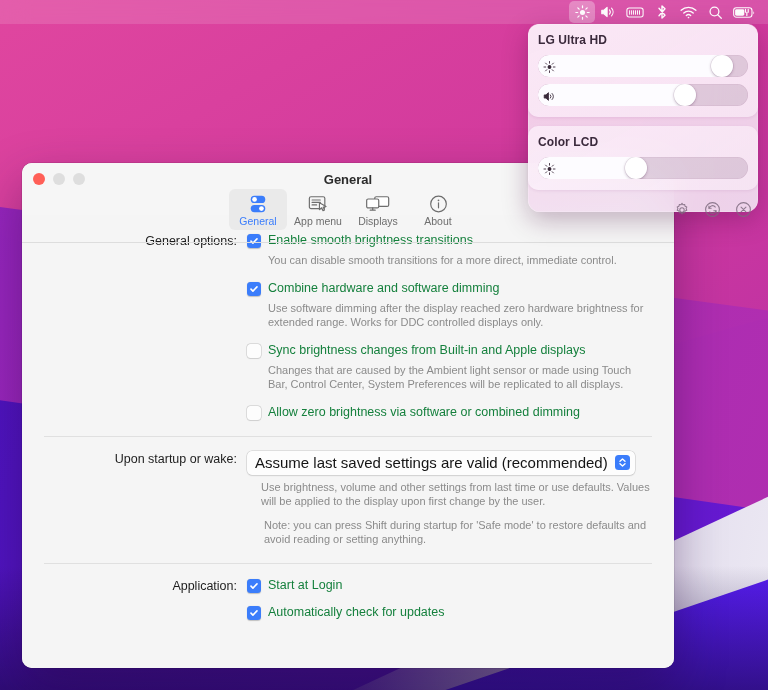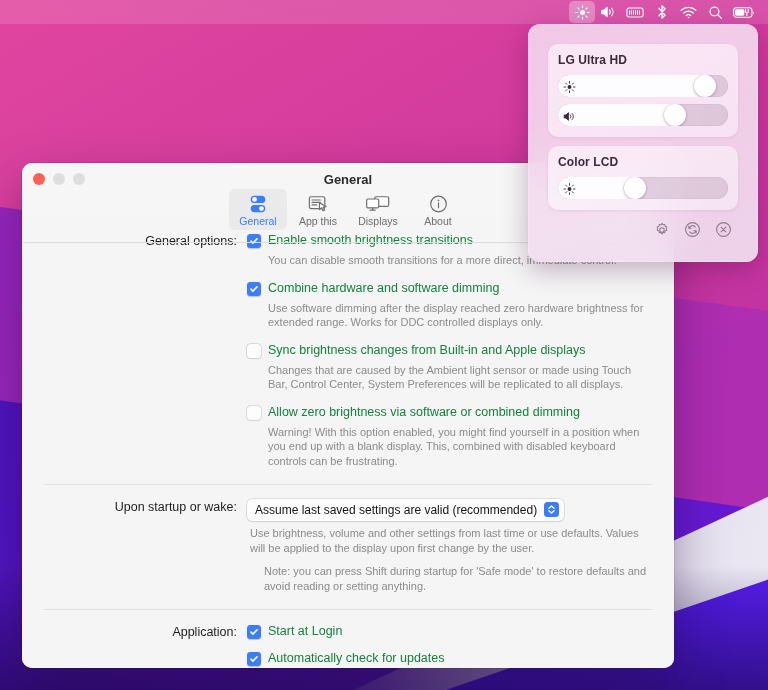--- a/index.html
+++ b/index.html
@@ -68,27 +68,27 @@
     display: flex; align-items: center; justify-content: center;
     padding: 0 5px; border-radius: 5px;
     color: #fff;
   }
   .mb-item.active { background: rgba(255,255,255,.30); }
   .mb-item svg { display:block; }
 
   
   #popup {
     position: absolute; top: 24px; left: 528px;
-    width: 230px; height: 238px;
+    width: 230px; height: 188px;
     border-radius: 12px;
     background: linear-gradient(160deg, rgba(244,212,236,.93) 0%, rgba(243,218,238,.92) 45%, rgba(240,224,240,.92) 100%);
     backdrop-filter: blur(22px);
     box-shadow: 0 8px 26px rgba(70,10,60,.30), 0 0 0 .5px rgba(255,255,255,.35) inset;
     z-index: 60;
-    padding: 20px;
+    padding: 0;
     display: flex; flex-direction: column; gap: 9px;
   }
   .dcard {
     border-radius: 10px;
     background: linear-gradient(150deg, rgba(255,250,255,.62) 0%, rgba(255,248,254,.48) 100%);
     box-shadow: 0 1px 3px rgba(120,40,110,.10);
     padding: 9px 10px 11px 10px;
   }
   .dcard-title {
     font-size: 12px; font-weight: 600; color: #3b2a3c;
@@ -189,21 +189,21 @@
     font-size: 11px; color: #8b8b8b; line-height: 14.5px;
     margin: 5px 0 0 21px; max-width: 430px;
   }
   .gap { height: 13px; }
   .hr { height: 1px; background: #e0e0e0; margin: 16px 0 14px 0; }
 
   .popup-btn {
     display: inline-flex; align-items: center; gap: 7px;
     background: #fdfdfd; border-radius: 5px;
     box-shadow: 0 0 0 .5px #c8c8c8, 0 1px 1.5px rgba(0,0,0,.10);
-    font-size: 12px; color: #141414;
+    font-size: 15px; color: #141414;
     padding: 3px 5px 4px 8px;
   }
   .popup-chevrons {
     width: 15px; height: 15px; border-radius: 3.5px;
     background: #3b7dfb; color: #fff;
     display: flex; align-items: center; justify-content: center;
   }
 </style>
 </head>
 <body>
@@ -356,21 +356,21 @@
         </div>
 
         <div class="tb-item">
           <span class="tb-icon">
             <svg width="22" height="20" viewBox="0 0 24 22" fill="none" stroke="#6e6e6e" stroke-width="1.3">
               <rect x="2.5" y="3" width="17" height="13" rx="1.8"></rect>
               <path d="M5.5 6.6h9M5.5 9.3h9M5.5 12h5" stroke-linecap="round"></path>
               <path d="M13.6 9.6l7.2 4.1-3.1.7 1.5 3.1-1.7.8-1.5-3.1-2.4 2z" fill="#fff" stroke-linejoin="round"></path>
             </svg>
           </span>
-          <span class="tb-label">App this</span>
+          <span class="tb-label">App menu</span>
         </div>
 
 
         <div class="tb-item">
           <span class="tb-icon">
             <svg width="26" height="20" viewBox="0 0 28 20" fill="none" stroke="#6e6e6e" stroke-width="1.3" stroke-linejoin="round">
               <rect x="10.5" y="2.2" width="15" height="10.4" rx="1.6" fill="#fff"></rect>
               <rect x="1.8" y="4.6" width="13" height="9.6" rx="1.6" fill="#fff"></rect>
               <path d="M8.3 14.2v2.3M5.6 16.6h5.4" stroke-linecap="round"></path>
             </svg>
@@ -428,39 +428,38 @@
             <span class="cblabel">Sync brightness changes from Built-in and Apple displays</span>
           </div>
           <div class="help">Changes that are caused by the Ambient light sensor or made using Touch Bar, Control Center, System Preferences will be replicated to all displays.</div>
 
           <div class="gap"></div>
 
           <div class="checkline">
             <span class="cb off"></span>
             <span class="cblabel">Allow zero brightness via software or combined dimming</span>
           </div>
-          <div class="help" style="max-width:438px">Warning! With this option enabled, you might find yourself in a position when you end up with a blank display. This, combined with disabled keyboard controls can be frustrating.</div>
 
         </div>
       </div>
 
       <div class="hr"></div>
 
       <div class="row">
         <div class="rowlabel">Upon startup or wake:</div>
         <div class="rowbody">
           <div class="popup-btn">
             <span>Assume last saved settings are valid (recommended)</span>
             <span class="popup-chevrons">
               <svg width="9" height="11" viewBox="0 0 10 12" fill="none" stroke="#fff" stroke-width="1.5" stroke-linecap="round" stroke-linejoin="round">
                 <path d="M2.2 4.6 5 2l2.8 2.6M2.2 7.4 5 10l2.8-2.6"></path>
               </svg>
             </span>
           </div>
-          <div class="help" style="margin-left:3px;max-width:428px">Use brightness, volume and other settings from last time or use defaults. Values will be applied to the display upon first change by the user.</div>
+          <div class="help" style="margin-left:14px;max-width:428px">Use brightness, volume and other settings from last time or use defaults. Values will be applied to the display upon first change by the user.</div>
           <div class="help" style="margin-left:17px;max-width:428px;margin-top:9px">Note: you can press Shift during startup for 'Safe mode' to restore defaults and avoid reading or setting anything.</div>
         </div>
       </div>
 
       <div class="hr"></div>
 
       <div class="row">
         <div class="rowlabel">Application:</div>
         <div class="rowbody">
 

